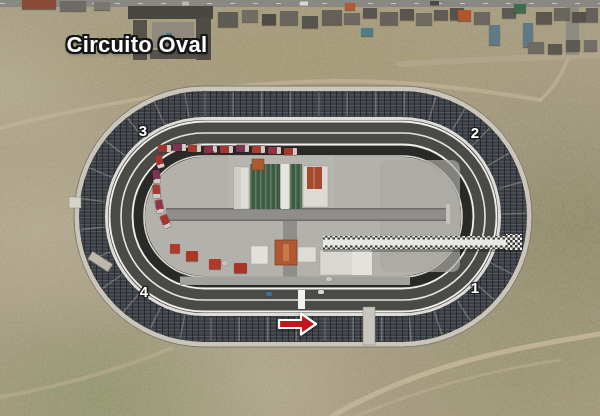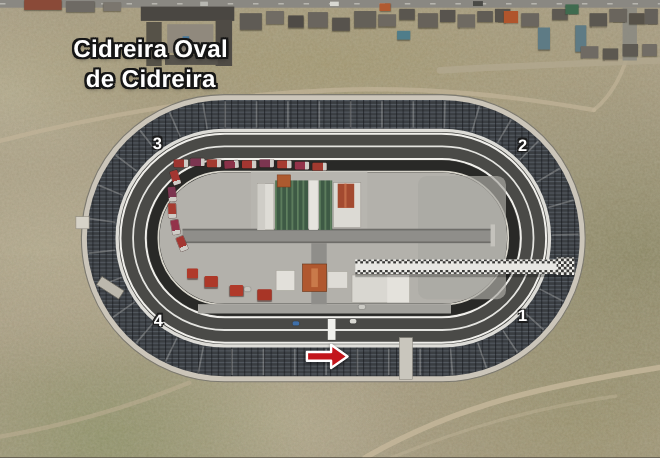--- a/index.html
+++ b/index.html
@@ -230,22 +230,21 @@
       <div class="kiosk" style="left: 234px; top: 263px; width: 13px; height: 10px; background: rgb(168, 53, 38);"></div>
     </div>
   <div class="layer" id="car-layer">
       <div class="car" style="left: 266px; top: 292px; background: rgb(63, 111, 168);"></div>
       <div class="car" style="left: 318px; top: 290px; background: rgb(217, 217, 211);"></div>
       <div class="car" style="left: 326px; top: 277px; background: rgb(204, 203, 197);"></div>
       <div class="car" style="left: 222px; top: 261px; background: rgb(196, 195, 189);"></div>
     </div>
 
   <div class="map-title">
-    <div>Cidreira Oval</div>
-    <div>de Cidreira</div>
+    <div>Circuito Oval</div>
   </div>
 
   <div class="corner c1">1</div>
   <div class="corner c2">2</div>
   <div class="corner c3">3</div>
   <div class="corner c4">4</div>
 
   <div class="arrow">
     <svg width="42" height="26" viewBox="0 0 42 26">
       <polygon points="2,9 24,9 24,2.5 39,13 24,23.5 24,17 2,17" stroke="#ffffff" stroke-width="2.2" stroke-linejoin="round" fill="#c3161c"></polygon>

